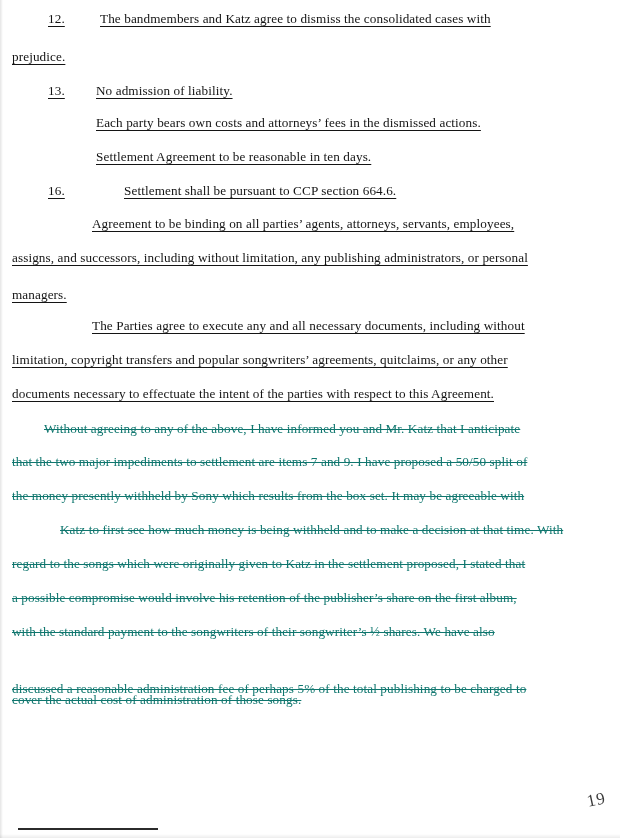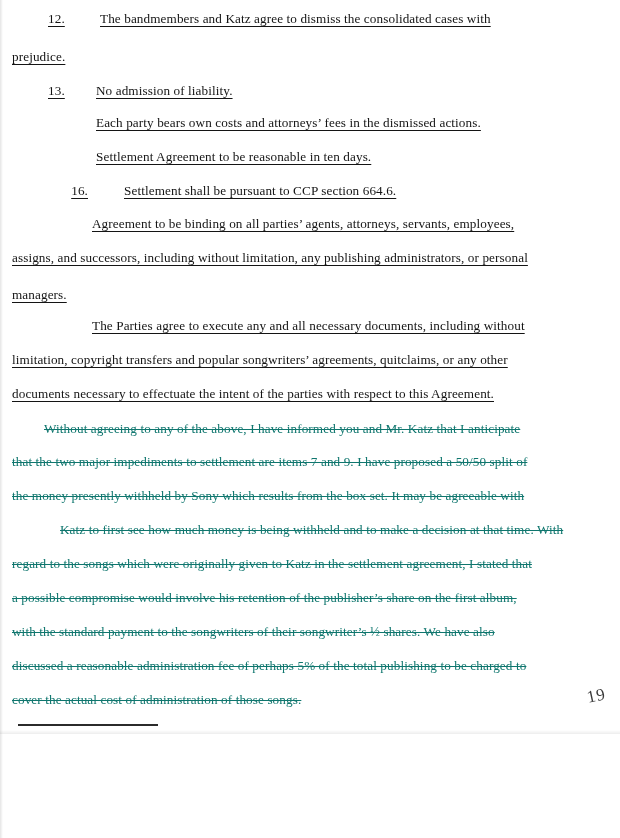--- a/index.html
+++ b/index.html
@@ -11,21 +11,21 @@
     height: 838px;
     background: #ffffff;
     font-family: "Liberation Serif", serif;
     color: #1a1a1a;
     position: relative;
     overflow: hidden;
   }
   .page {
     position: relative;
     width: 620px;
-    height: 734px;
+    height: 838px;
     box-sizing: border-box;
     padding: 0;
   }
   .doc-body {
     position: absolute;
     left: 0;
     top: 0;
     width: 620px;
   }
   .para {
@@ -55,40 +55,40 @@
 
   .item-12-num { left: 48px; top: 0px; width: 40px; }
   .item-12-t1  { left: 100px; top: 0px; }
   .item-12-t2  { left: 12px; top: 38px; }
 
   .item-13-num { left: 48px; top: 72px; width: 40px; }
   .item-13-t1  { left: 96px; top: 72px; }
   .item-13-t2  { left: 96px; top: 104px; }
   .item-13-t3  { left: 96px; top: 138px; }
 
-  .item-16-num { left: 48px; top: 172px; width: 40px; text-align: right; }
+  .item-16-num { left: 48px; top: 172px; width: 40px; }
   .item-16-t1  { left: 96px; top: 172px; margin-left: 28px; }
   .item-16-t2  { left: 92px; top: 205px; }
   .item-16-t3  { left: 12px; top: 239px; }
   .item-16-t4  { left: 12px; top: 276px; }
 
   .para-exec-1 { left: 92px; top: 307px; }
   .para-exec-2 { left: 12px; top: 341px; }
   .para-exec-3 { left: 12px; top: 375px; }
 
   .struck { color: #0f766e; }
   .struck .line { text-decoration: line-through; text-decoration-thickness: 1.3px; }
   .sk1 { left: 44px; top: 410px; }
   .sk2 { left: 12px; top: 443px; }
   .sk3 { left: 12px; top: 477px; }
   .sk4 { left: 12px; top: 511px; margin-left: 48px; }
   .sk5 { left: 12px; top: 545px; }
   .sk6 { left: 12px; top: 579px; }
   .sk7 { left: 12px; top: 613px; }
-  .sk8 { left: 12px; top: 647px; }
+  .sk8 { left: 12px; top: 670px; }
   .sk9 { left: 12px; top: 681px; }
 
   .page-mark {
     position: absolute;
     right: 14px;
     bottom: 28px;
     font-size: 17px;
     font-family: "Liberation Serif", serif;
     color: #3b3b3b;
     transform: rotate(-12deg);
@@ -172,21 +172,21 @@
     <div class="blk para struck sk2">
       <span class="line">that the two major impediments to settlement are items 7 and 9.  I have proposed a 50/50 split of</span>
     </div>
     <div class="blk para struck sk3">
       <span class="line">the money presently withheld by Sony which results from the box set. It may be agreeable with</span>
     </div>
     <div class="blk para struck sk4">
       <span class="line">Katz to first see how much money is being withheld and to make a decision at that time.   With</span>
     </div>
     <div class="blk para struck sk5">
-      <span class="line">regard to the songs which were originally given to Katz in the settlement agreement,  I stated that</span>
+      <span class="line">regard to the songs which were originally given to Katz in the settlement proposed,  I stated that</span>
     </div>
     <div class="blk para struck sk6">
       <span class="line">a possible compromise would involve his retention of the publisher’s share on the first album,</span>
     </div>
     <div class="blk para struck sk7">
       <span class="line">with the standard payment to the songwriters of their songwriter’s ½ shares.  We have also</span>
     </div>
     <div class="blk para struck sk8">
       <span class="line">discussed a reasonable administration fee of perhaps 5% of the total publishing to be charged to</span>
     </div>

